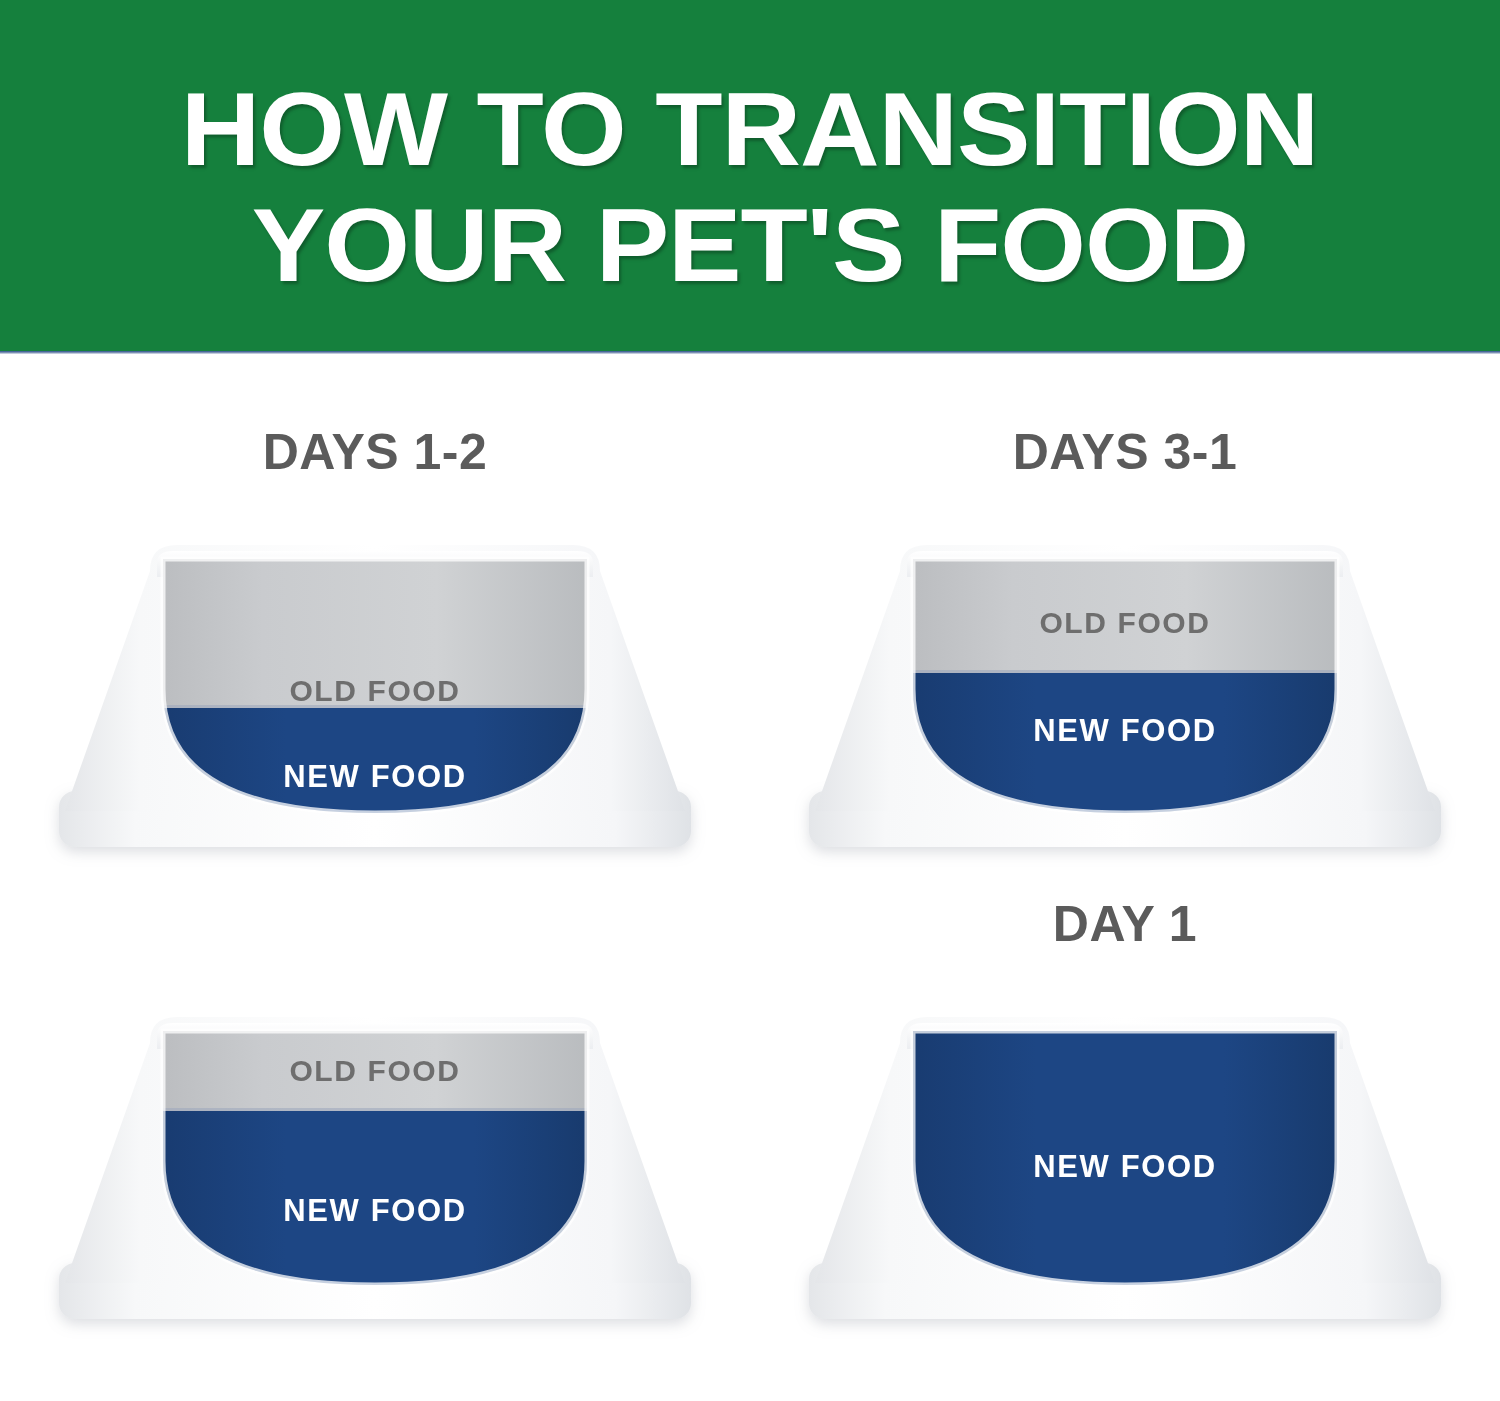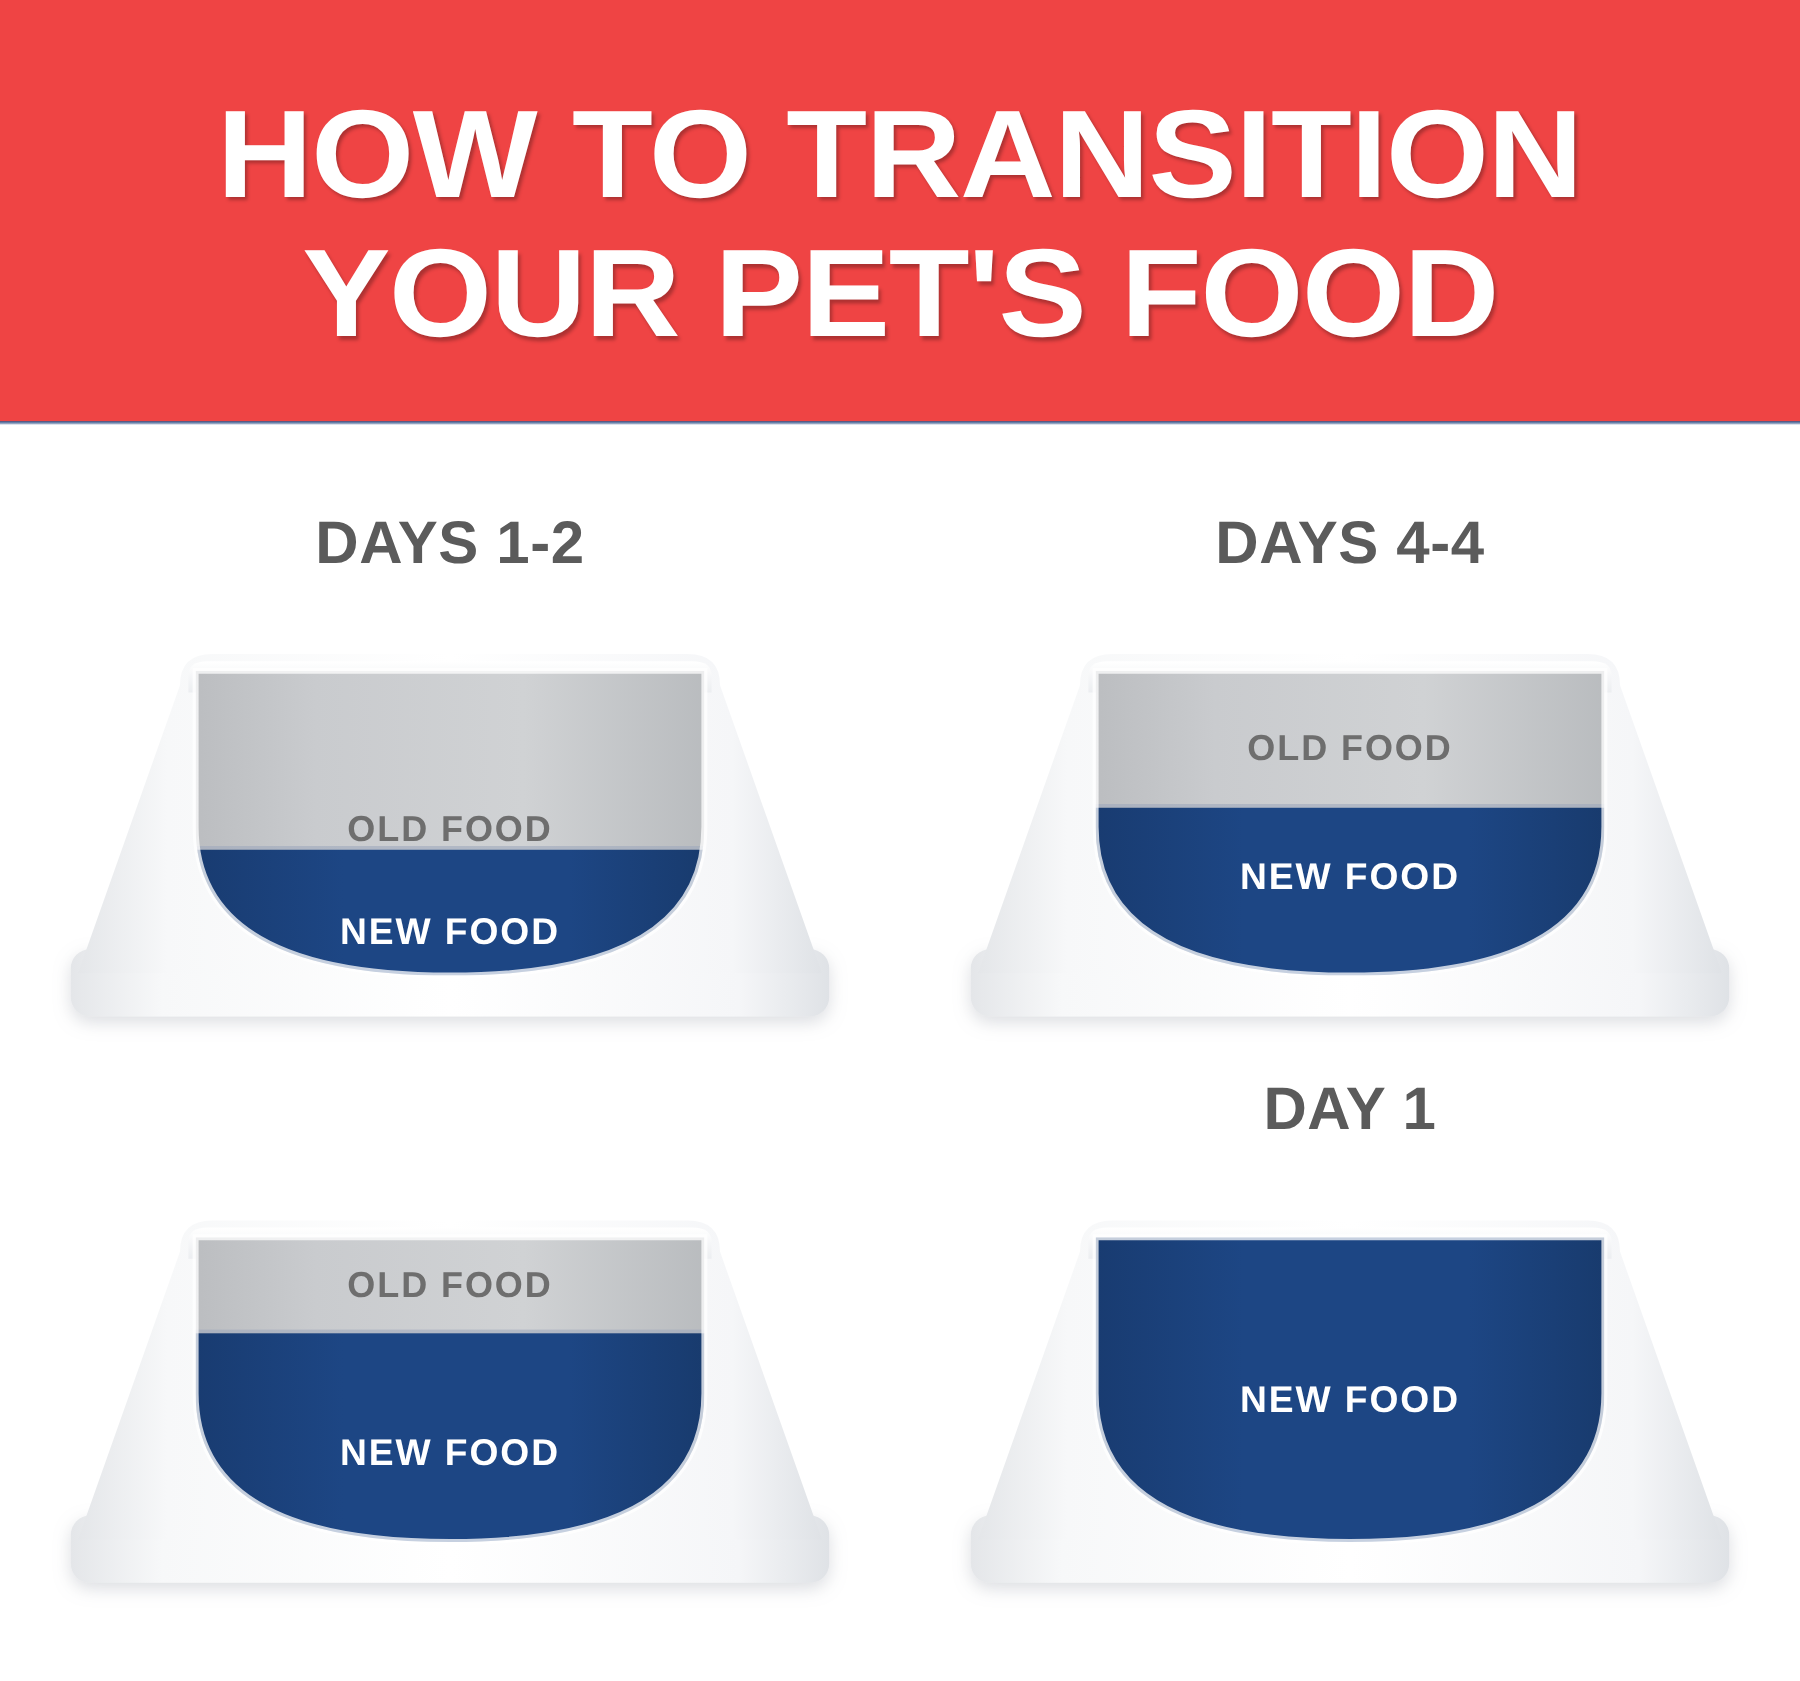--- a/index.html
+++ b/index.html
@@ -20,21 +20,21 @@
     overflow: hidden;
   }
 
   
   .header-band {
     position: absolute;
     left: 0;
     top: 0;
     width: 1500px;
     height: 353px;
-    background: #ef4444;
+    background: #15803d;
     display: flex;
     flex-direction: column;
     align-items: center;
     justify-content: center;
     box-sizing: border-box;
     padding-top: 20px;
   }
   .header-band .title-line {
     color: #ffffff;
     font-family: "Liberation Sans", sans-serif;
@@ -187,21 +187,21 @@
 
           <path d="M 118 66 L 542 66 L 542 196 Q 542 320 330 320 Q 118 320 118 196 Z" fill="none" stroke="#ffffff" stroke-width="5" stroke-opacity="0.75"></path>
 
           <text class="food-text-old" x="330" y="208" text-anchor="middle">OLD FOOD</text>
           <text class="food-text-new" x="330" y="294" text-anchor="middle">NEW FOOD</text>
         </svg>
       </div>
     </div>
 
     <div class="cell r0 c1">
-      <div class="step-label">DAYS 4-4</div>
+      <div class="step-label">DAYS 3-1</div>
       <div class="bowl-wrap">
         <svg viewBox="0 0 660 380" xmlns="http://www.w3.org/2000/svg">
           <defs>
             <linearGradient id="bodyg2" x1="0" y1="0" x2="1" y2="0">
               <stop offset="0" stop-color="#e4e6e9"></stop>
               <stop offset="0.12" stop-color="#f7f8f9"></stop>
               <stop offset="0.5" stop-color="#ffffff"></stop>
               <stop offset="0.88" stop-color="#f5f6f8"></stop>
               <stop offset="1" stop-color="#dfe2e6"></stop>
             </linearGradient>

